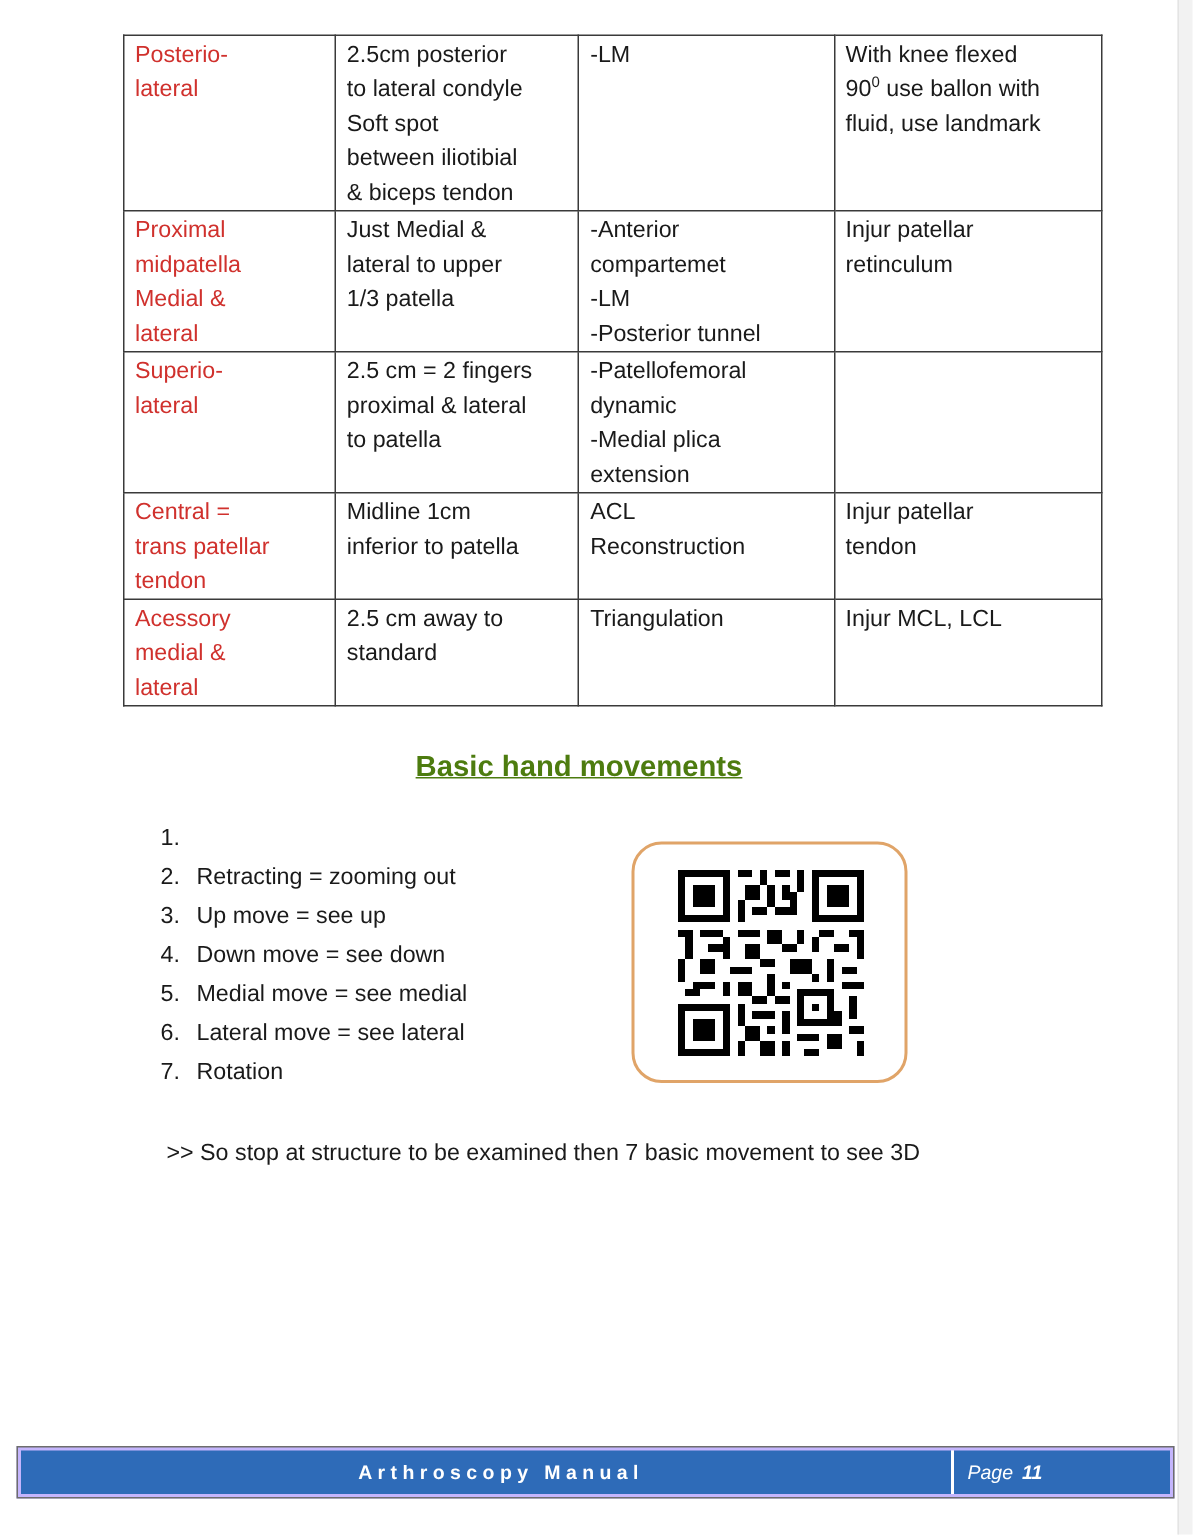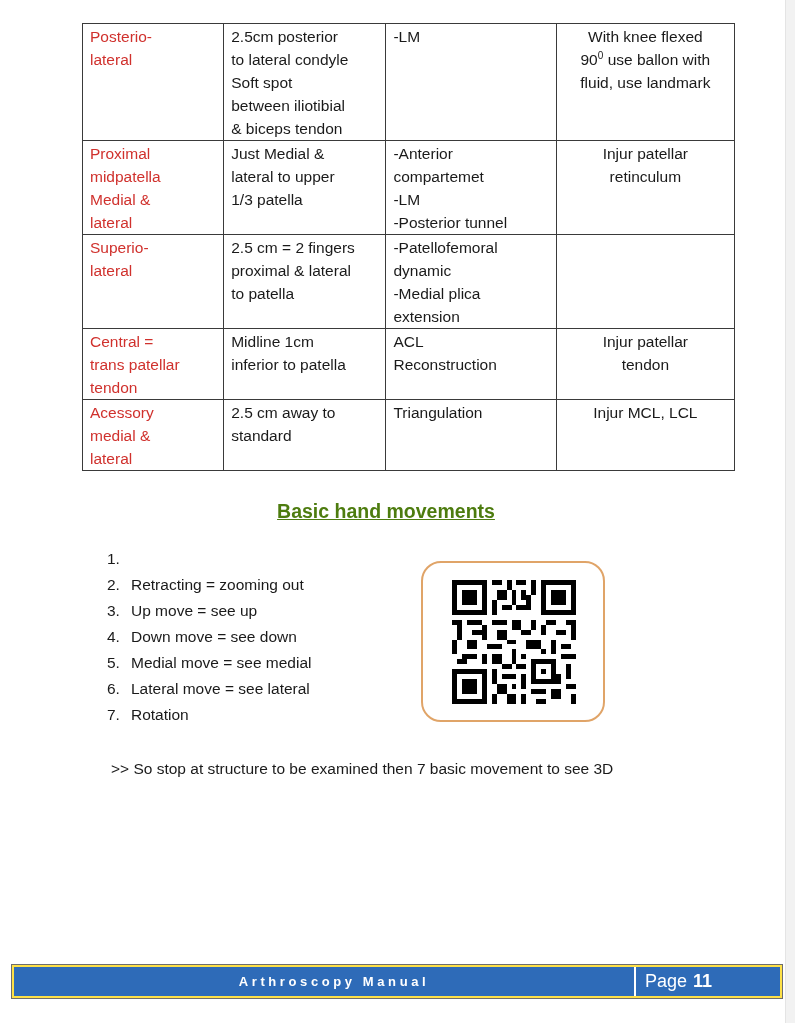--- a/index.html
+++ b/index.html
@@ -18,21 +18,21 @@
     border-collapse: collapse; width: 653px;
     font-size: 15.5px; line-height: 23px;
   }
   table.ports td {
     border: 1px solid #3a3a3a; vertical-align: top;
     padding: 1px 7px 0 7px;
   }
   table.ports td.c0 { width: 126px; color: #d0312d; font-weight: normal; }
   table.ports td.c1 { width: 147px; }
   table.ports td.c2 { width: 155px; }
-  table.ports td.c3 { width: 163px; text-align: center; }
+  table.ports td.c3 { width: 163px; }
   .line { display: block; white-space: nowrap; }
   sup { font-size: 10px; line-height: 0; }
 
   .section-title {
     position: absolute; left: 0; width: 772px; top: 500px; text-align: center;
     font-weight: bold; font-size: 19.5px; text-decoration: underline;
     color: #4d7c0f;
   }
   ol.moves {
     position: absolute; left: 107px; top: 546px; margin: 0; padding: 0;
@@ -48,34 +48,34 @@
   }
   .qr-frame svg { position: absolute; left: 29px; top: 15px; }
 
   .note {
     position: absolute; left: 111px; top: 757px; width: 520px;
     font-size: 15.5px; line-height: 24px;
   }
 
   .footer {
     position: absolute; left: 11px; top: 964px; width: 772px; height: 35px;
-    border: 1px solid #6d6d6d; box-sizing: border-box; background: #fde047;
+    border: 1px solid #6d6d6d; box-sizing: border-box; background: #c4b5fd;
     padding: 2px;
   }
   .footer-inner { display: flex; height: 100%; }
   .footer-title {
     flex: 0 0 620px; background: #2e6bb8; color: #fff;
     font-weight: bold; font-size: 13px; letter-spacing: 3.6px;
     display: flex; align-items: center; justify-content: center;
     padding-left: 20px; box-sizing: border-box;
   }
   .footer-sep { width: 2px; background: #fff; }
   .footer-page {
-    flex: 1; background: #2e6bb8; color: #fff; font-size: 18px;
-    display: flex; align-items: center; padding-left: 9px;
+    flex: 1; background: #2e6bb8; color: #fff; font-size: 13px;
+    display: flex; align-items: center; padding-left: 9px; font-style: italic;
   }
   .footer-page b { margin-left: 6px; }
 </style>
 </head>
 <body>
 
 <div class="right-gutter"></div>
 
 <table class="ports">
   <tbody>

